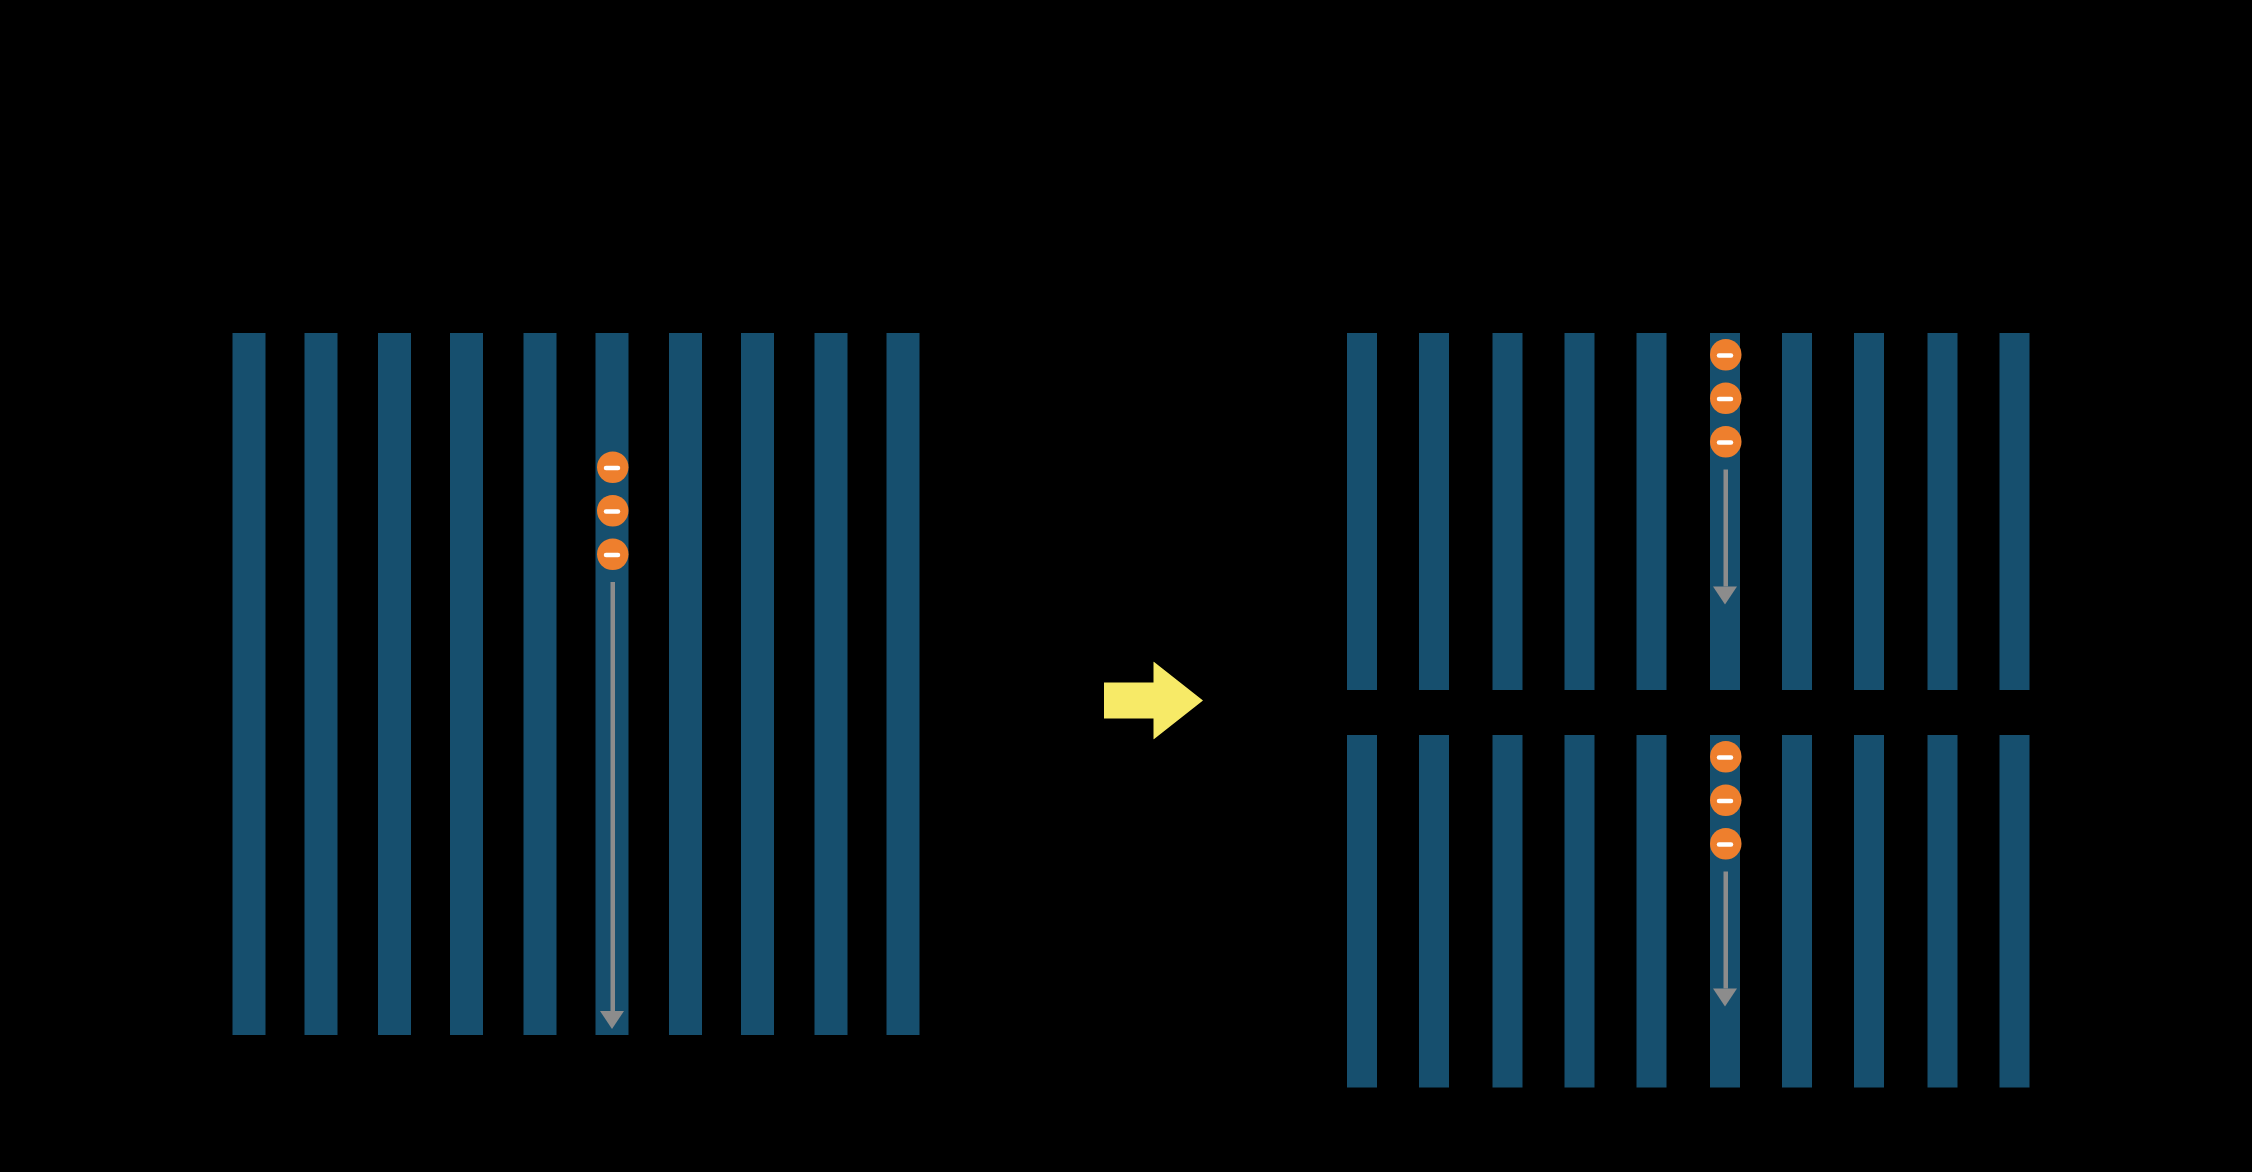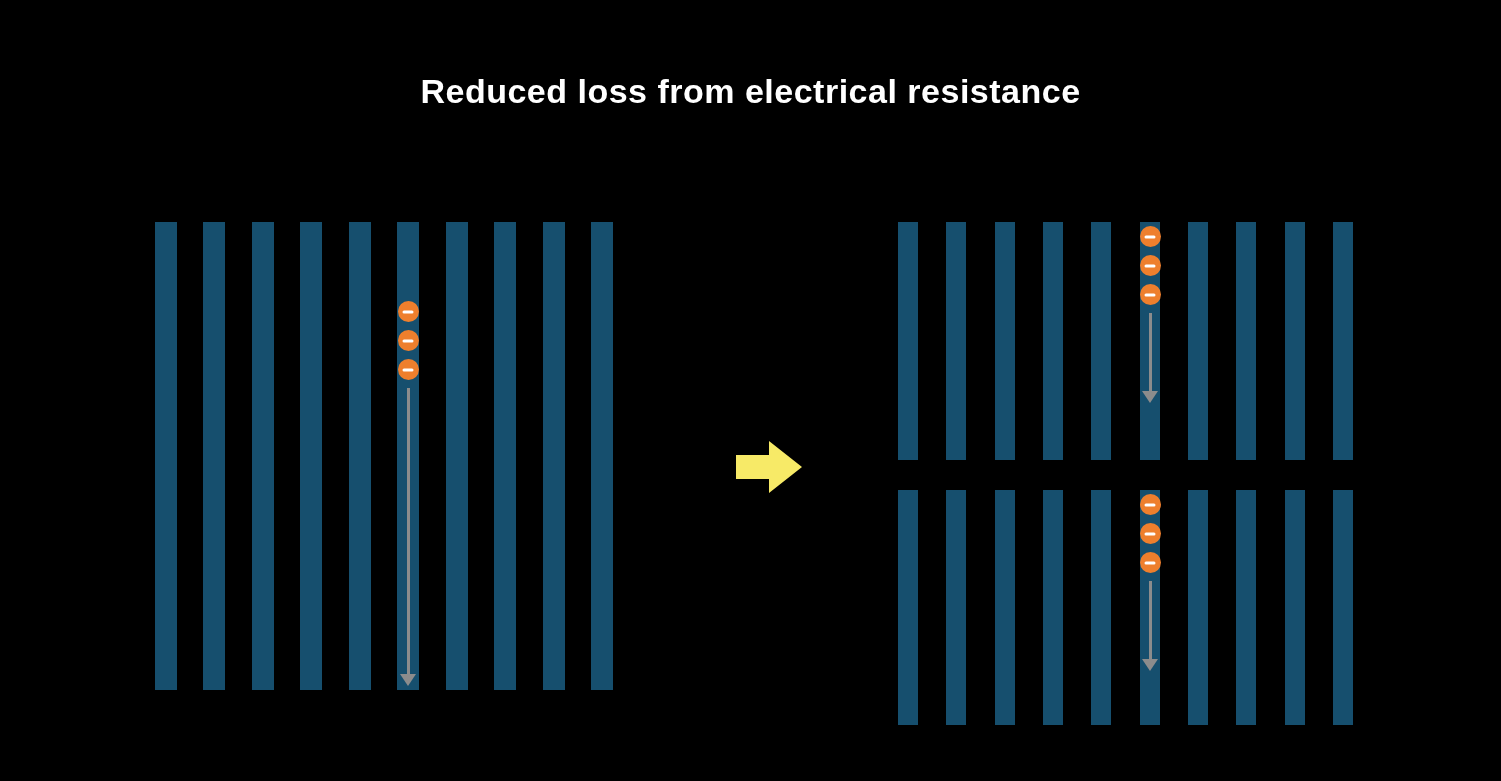--- a/index.html
+++ b/index.html
@@ -107,21 +107,20 @@
     width: 66px; height: 52px;
   }
   .transition-arrow svg { display: block; }
   .transition-arrow polygon { fill: var(--transition-arrow); }
 </style>
 </head>
 <body>
 
 <div class="stage">
 
-  <h1 class="title">Reduced loss from electrical resistance</h1>
 
   <div class="panel left-panel">
     <div class="bars">
         <div class="bar"></div>
         <div class="bar"></div>
         <div class="bar"></div>
         <div class="bar"></div>
         <div class="bar"></div>
         <div class="bar"></div>
         <div class="bar"></div>

